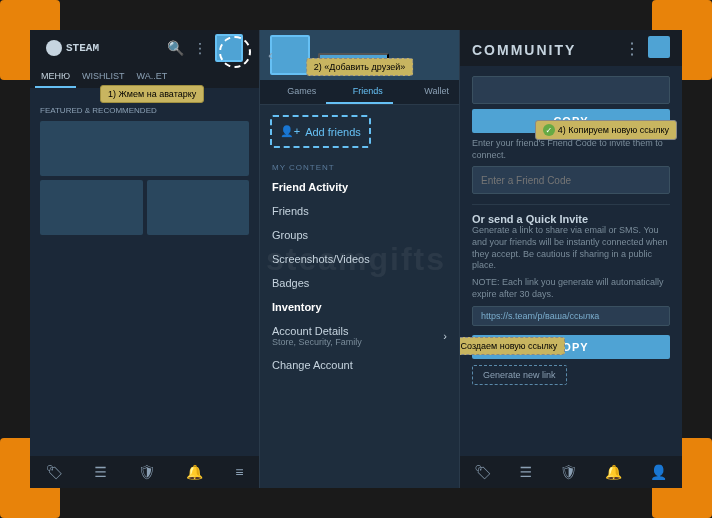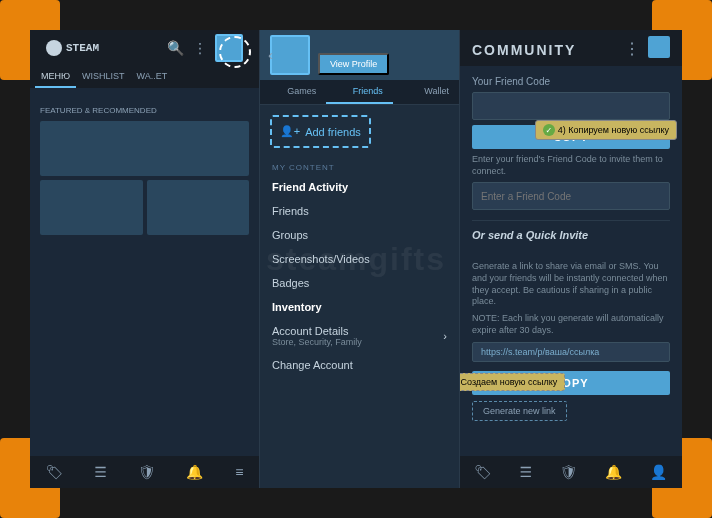--- a/index.html
+++ b/index.html
@@ -420,22 +420,21 @@
     .divider-section {
       border-top: 1px solid #2a3a4a;
       padding-top: 8px;
       margin-top: 5px;
     }
 
     .quick-invite-label {
       color: #c6d4df;
       font-size: 11px;
       font-weight: bold;
-      margin-bottom: 20px;
-      font-style: italic;
+      margin-bottom: 0;
     }
 
     .quick-invite-desc {
       color: #7a8c9a;
       font-size: 9px;
       line-height: 1.3;
       margin-bottom: 5px;
     }
 
     .link-display {
@@ -565,20 +564,23 @@
       <div class="avatar-circle"></div>
       <div class="avatar-highlight"></div>
     </div>
 
     <div class="nav-tabs">
       <span class="nav-tab active">МЕНЮ</span>
       <span class="nav-tab">WISHLIST</span>
       <span class="nav-tab">WA..ET</span>
     </div>
 
+    <div class="annotation-tooltip annotation-1">
+      <span>1) Жмем на аватарку</span>
+    </div>
 
     <div class="left-content">
       <div class="featured-label">FEATURED &amp; RECOMMENDED</div>
       <div class="featured-item-large"></div>
       <div class="featured-grid">
         <div class="featured-item"></div>
         <div class="featured-item"></div>
       </div>
     </div>
 
@@ -591,20 +593,23 @@
     </div>
   </div>
 
   <div class="middle-panel">
     <div class="profile-popup-header">
       <span class="back-btn">‹</span>
       <div class="profile-avatar"></div>
       <button class="view-profile-btn">View Profile</button>
     </div>
 
+    <div class="annotation-2">
+      <span>2) «Добавить друзей»</span>
+    </div>
 
     <div class="profile-tabs">
       <span class="profile-tab">Games</span>
       <span class="profile-tab active">Friends</span>
       <span class="profile-tab">Wallet</span>
     </div>
 
     <button class="add-friends-btn">
       <span>👤+</span>
       <span>Add friends</span>
@@ -645,21 +650,20 @@
   <div class="right-panel">
     <div class="community-header">
       <span class="community-title">COMMUNITY</span>
       <span class="community-more-icon">⋮</span>
       <div class="community-avatar"></div>
     </div>
 
     <div class="community-content">
 
       <div class="friend-code-section">
-        <div class="section-label">Your Friend Code</div>
         <input class="friend-code-input" type="text" value="" style="">
         <button class="copy-btn">COPY</button>
         <div class="invite-description">Enter your friend's Friend Code to invite them to connect.</div>
         <input class="friend-code-enter" type="text" placeholder="Enter a Friend Code" style="">
       </div>
 
       <div class="divider-section">
         <div class="quick-invite-label">Or send a Quick Invite</div>
         <div class="quick-invite-desc">Generate a link to share via email or SMS. You and your friends will be instantly connected when they accept. Be cautious if sharing in a public place.</div>
         <div class="quick-invite-desc">NOTE: Each link you generate will automatically expire after 30 days.</div>

